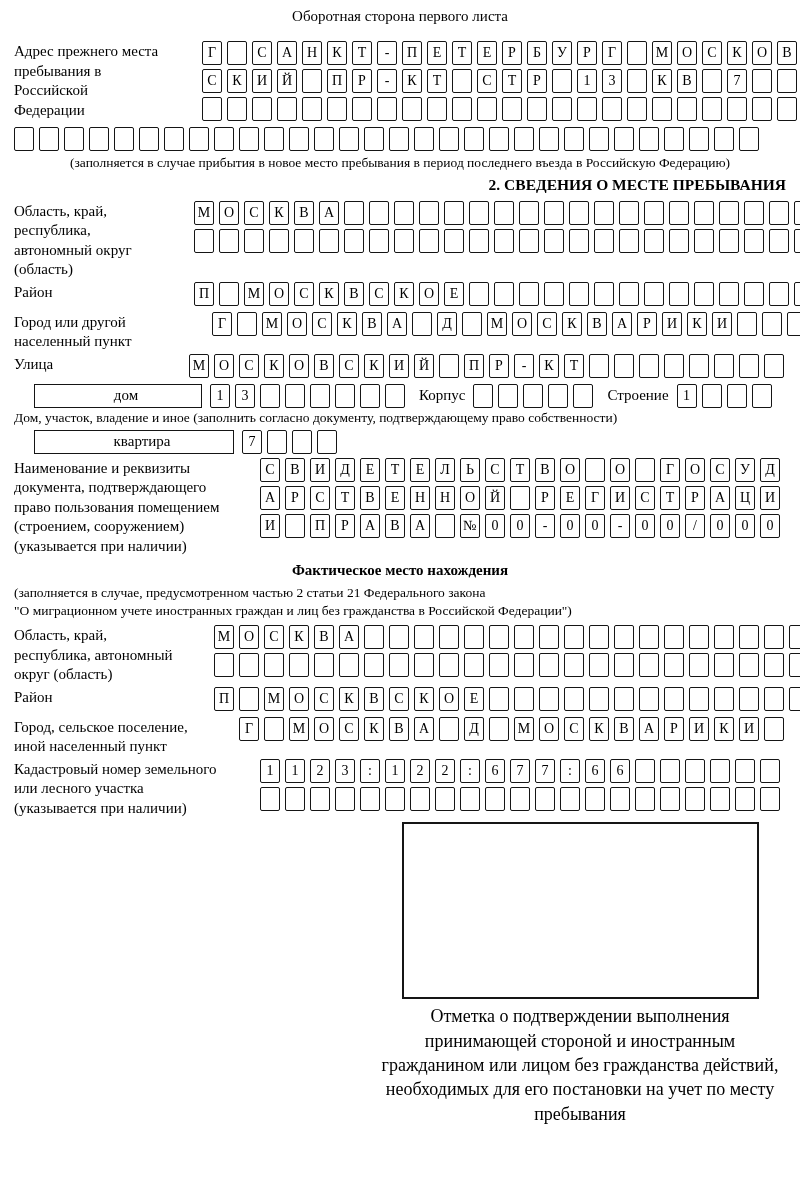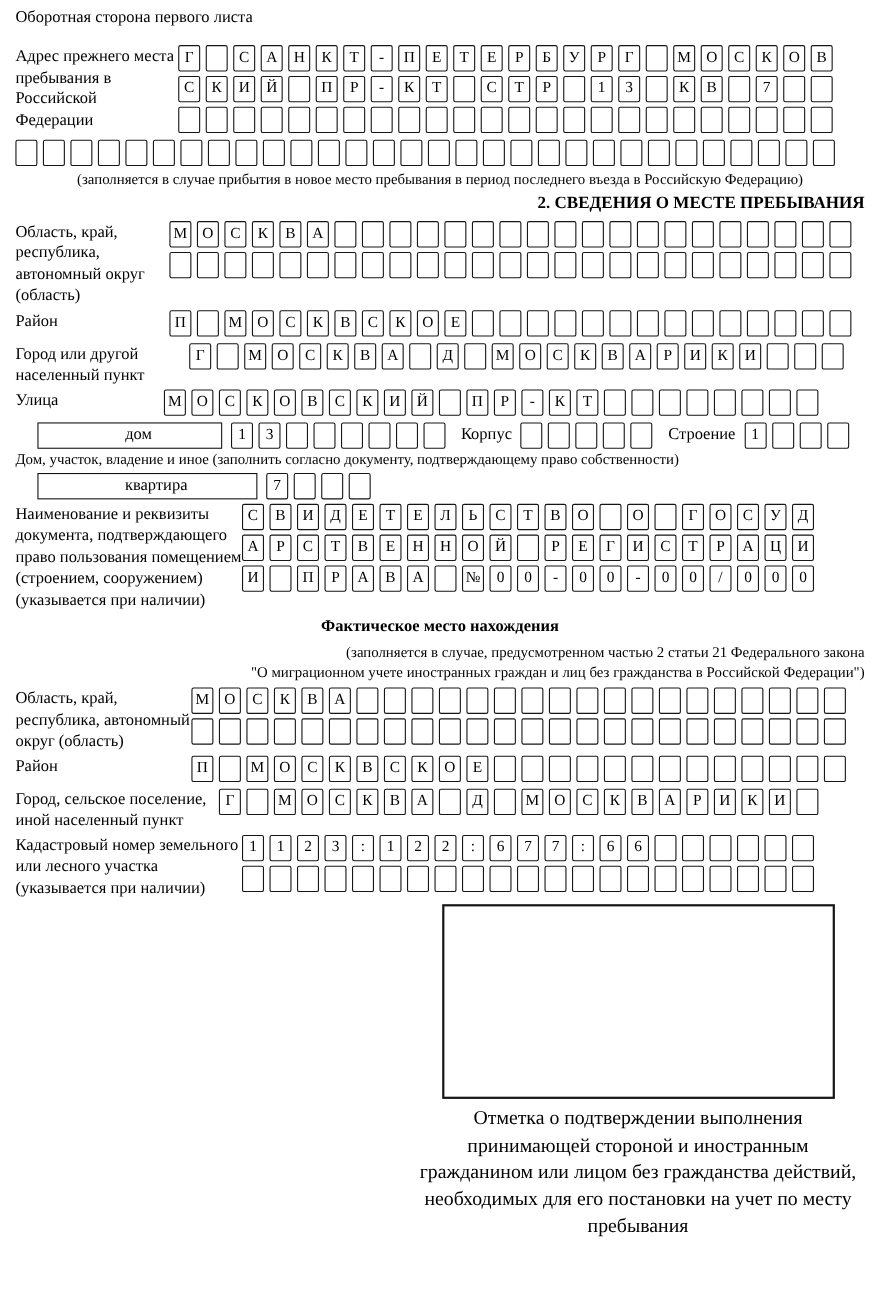--- a/index.html
+++ b/index.html
@@ -2,23 +2,23 @@
 <html><head>
 <meta charset="utf-8">
 <style>
   html,body { margin:0; padding:0; background:#fff; }
   body {
     width:800px; height:1180px; box-sizing:border-box;
     padding:8px 14px 6px 14px;
     font-family:"Liberation Serif","DejaVu Serif",serif;
     font-size:15px; color:#000;
   }
-  .header-note { text-align:left; margin-bottom:16px; font-size:15px; }
-
-  .field { display:flex; align-items:flex-start; margin-bottom:2px; }
+  .header-note { text-align:center; margin-bottom:16px; font-size:15px; }
+
+  .field { display:flex; align-items:flex-start; margin-bottom:2px;gap:40px; }
   .label { flex:none; line-height:1.3; padding-top:1px; }
   .w148{width:148px;} .w140{width:140px;} .w158{width:158px;} .w135{width:135px;}
   .w206{width:206px;} .w160{width:160px;} .w185{width:185px;}
 
   .rows { display:flex; flex-direction:column; }
   .cells { display:flex; gap:5px; margin-bottom:4px; }
   .cell {
     flex:none; width:20px; height:24px; box-sizing:border-box;
     border:1.6px solid #151515; border-radius:2px;
     display:flex; align-items:center; justify-content:center;
@@ -42,21 +42,21 @@
 
   .checkbox {
     flex:none; width:22px; height:25px; box-sizing:border-box;
     border:1.6px solid #151515; display:flex; align-items:center; justify-content:center;
     font-size:15px; margin:0 8px;
   }
   .stay-row { display:flex; align-items:center; margin:3px 0 0 0; }
   .stay-gap1{margin-left:22px;} .stay-gap2{margin-left:32px;}
 
   .subtitle { text-align:center; font-weight:bold; font-size:15px; margin:6px 0 5px 0; }
-  .subnote { text-align:right; font-size:13.5px; line-height:1.3; }
+  .subnote { text-align:left; font-size:13.5px; line-height:1.3; }
 
   .stamp-wrap { margin-left:366px; width:400px; margin-top:4px; }
   .stamp-box {
     width:357px; height:177px; box-sizing:border-box;
     border:2px solid #151515; margin:0 auto 5px auto;
   }
   .stamp-caption { text-align:center; font-size:18px; line-height:1.35; }
 </style>
 </head>
 <body>

